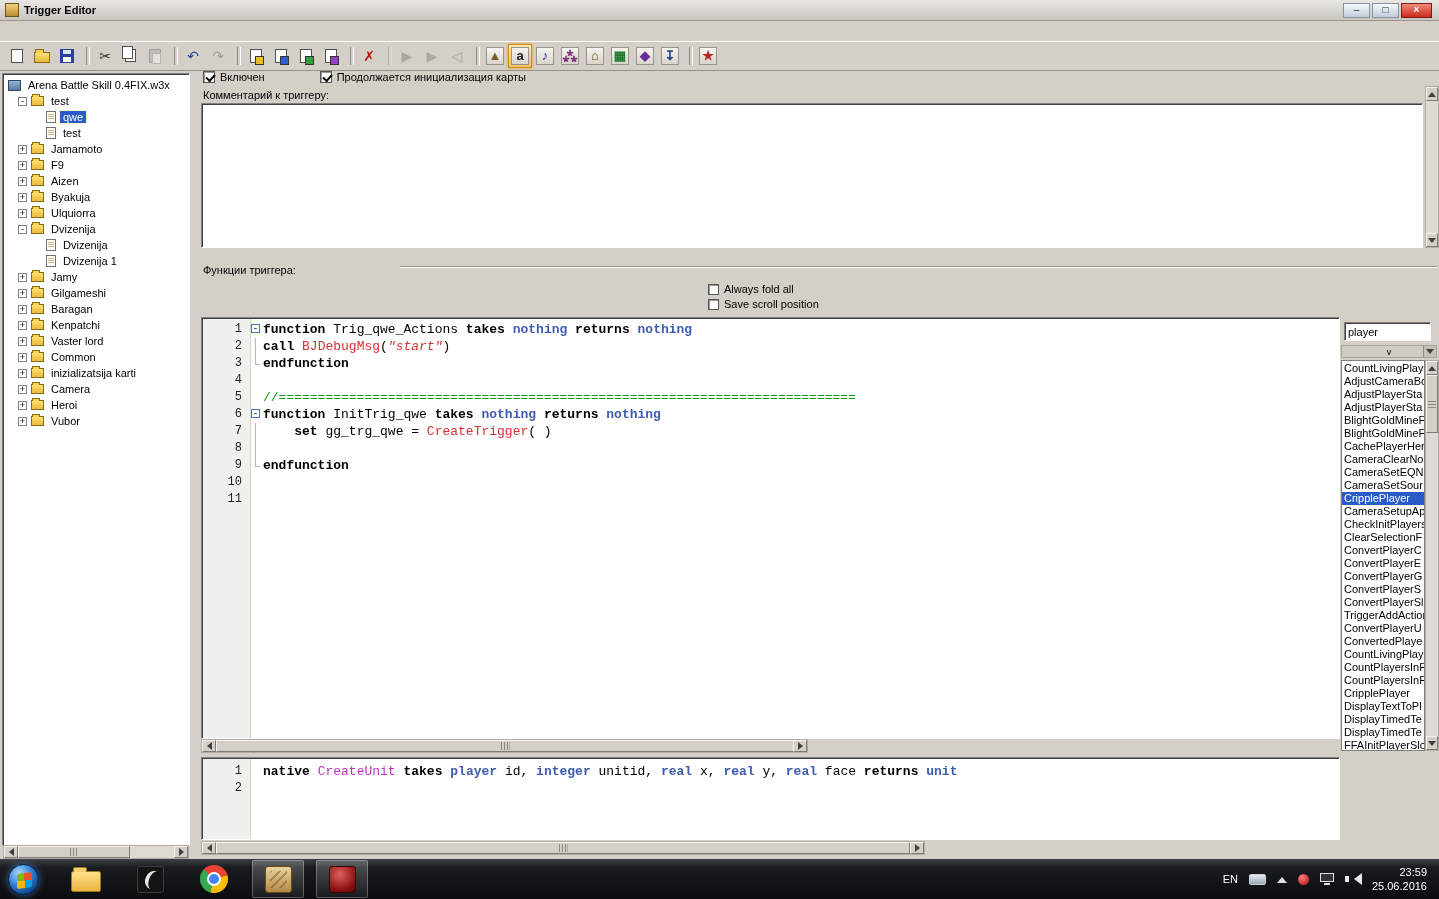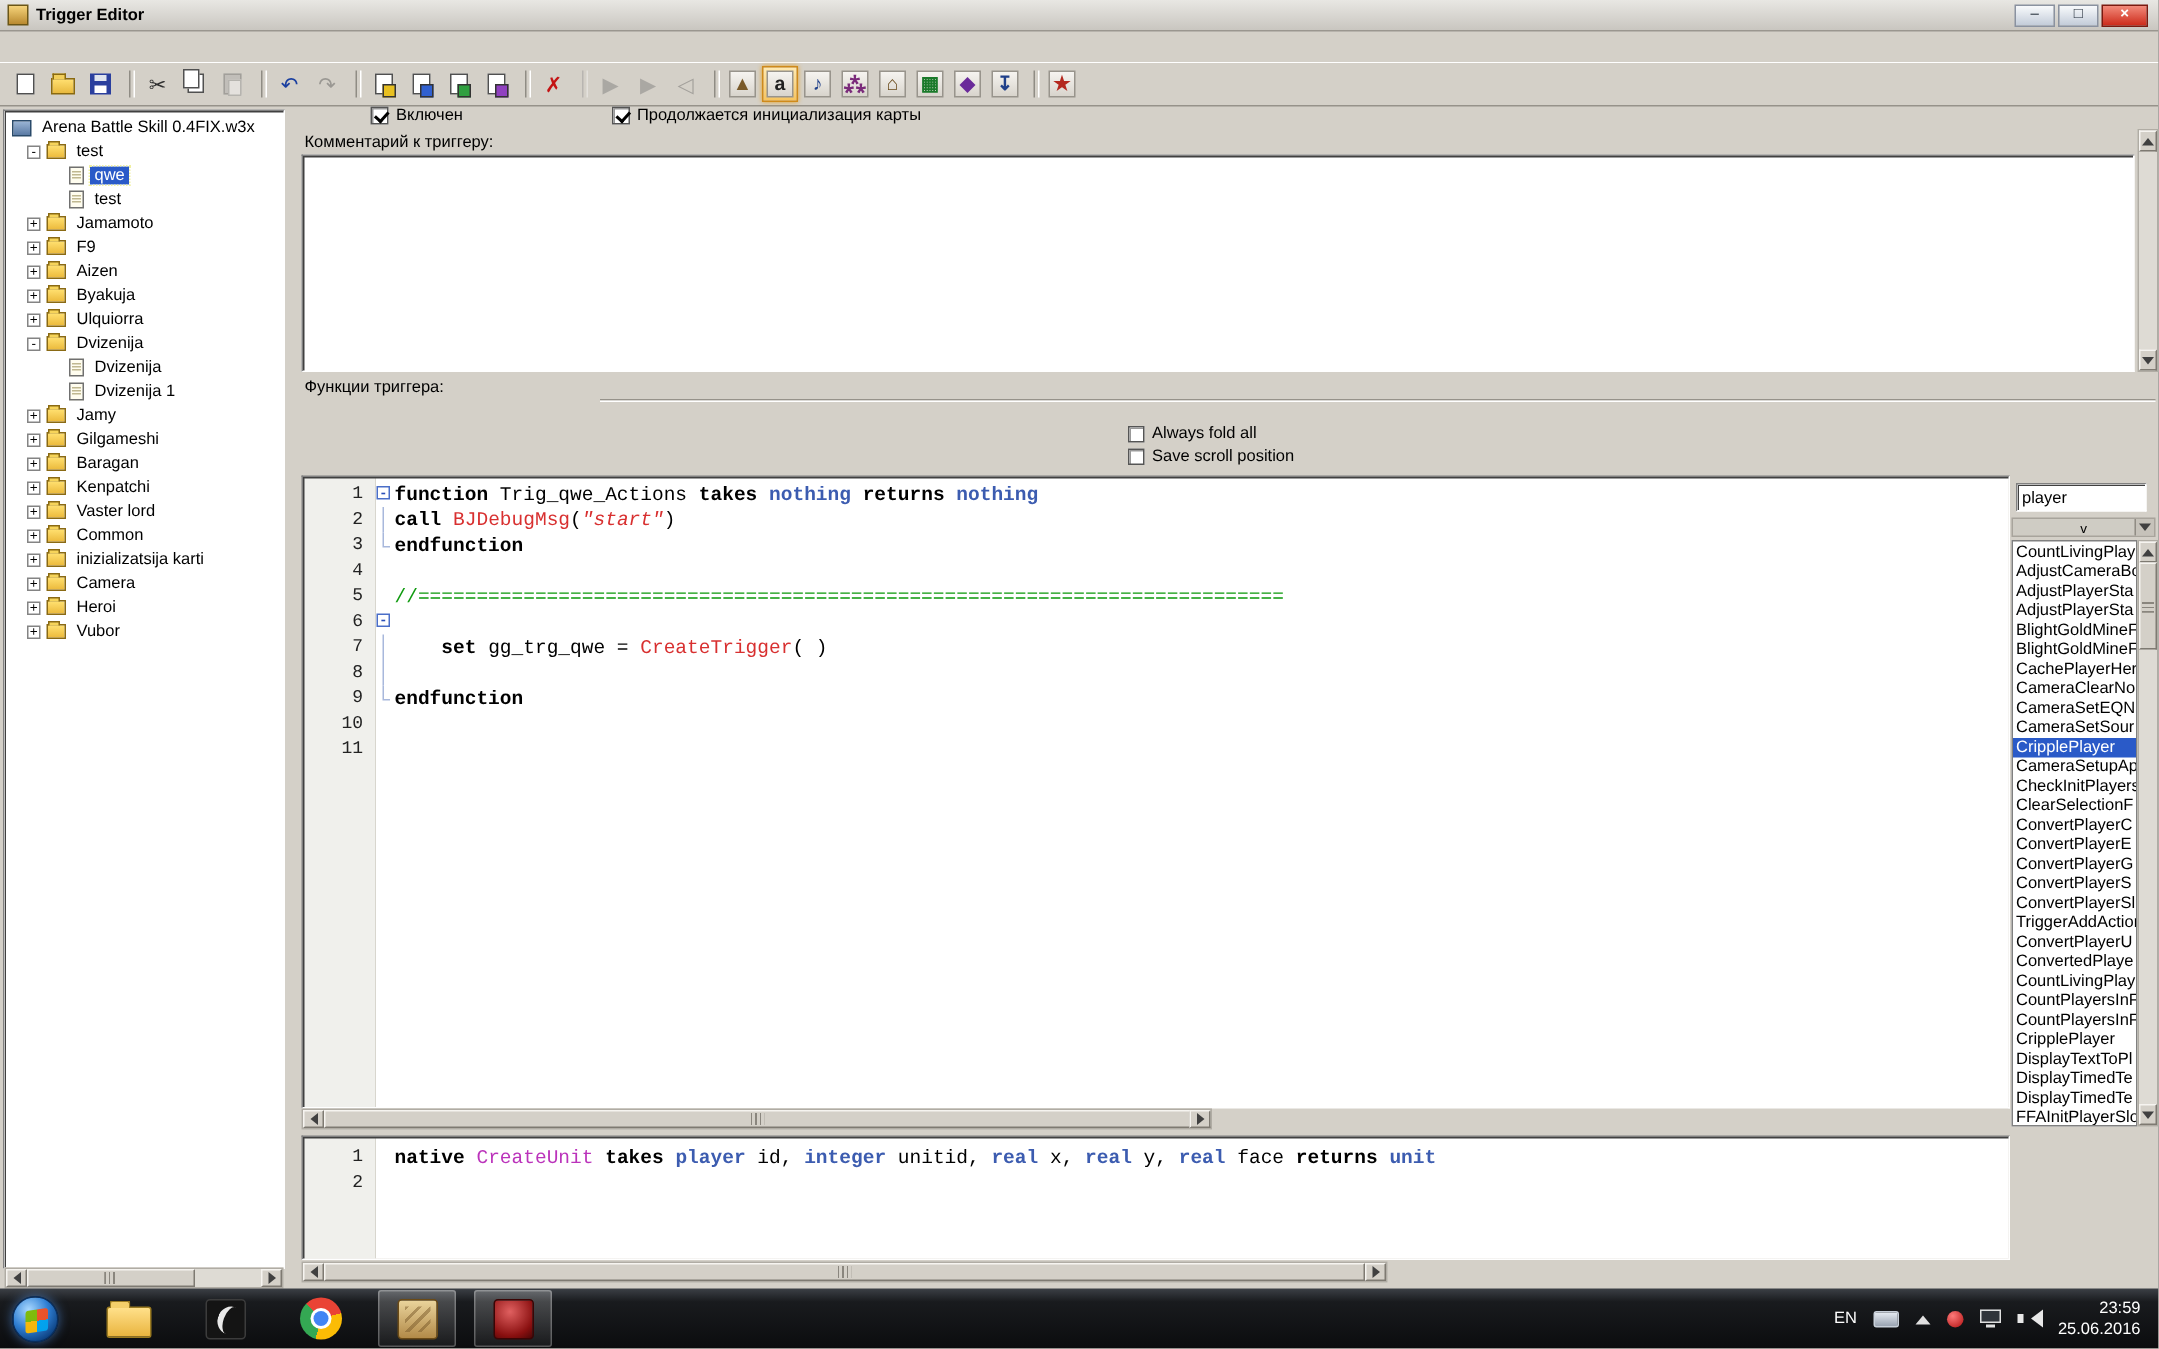--- a/index.html
+++ b/index.html
@@ -49,26 +49,26 @@
   .ico-root{width:13px;height:11px;background:linear-gradient(#9ab4d4,#5a7aa4);border:1px solid #2a4a6a;margin-right:4px;flex:none;}
   .ico-folder-sm{width:13px;height:10px;background:linear-gradient(#ffe070,#ecba3c);border:1px solid #8a6a14;position:relative;margin-right:4px;flex:none;}
   .ico-folder-sm::before{content:"";position:absolute;top:-3px;left:0;width:6px;height:2px;background:#f6d45a;border:1px solid #8a6a14;border-bottom:none;}
   .ico-page-sm{width:10px;height:12px;background:#fffdef;border:1px solid #707070;margin-right:4px;flex:none;position:relative;}
   .ico-page-sm::after{content:"";position:absolute;left:1px;top:2px;width:6px;height:1px;background:#c0b890;box-shadow:0 2px 0 #c0b890,0 4px 0 #c0b890;}
   .tlabel{padding:0 3px;}
   .tlabel.sel{background:#2a5ac8;color:#fff;outline:1px dotted #f0f0a0;}
 
   
   #hdr-checks{position:absolute;left:203px;top:70px;display:flex;gap:55px;align-items:center;height:14px;}
-  .chk{display:flex;align-items:flex-end;gap:5px;margin-left:44px;}
+  .chk{display:flex;align-items:flex-end;gap:5px;}
   .box{width:12px;height:12px;background:#fff;border:1px solid #555;box-shadow:inset 1px 1px 0 #999;position:relative;flex:none;}
   .box.checked::after{content:"";position:absolute;left:2px;top:2px;width:7px;height:4px;border-left:2px solid #000;border-bottom:2px solid #000;transform:rotate(-48deg);}
   #comment-label{position:absolute;left:203px;top:89px;}
   #comment-box{position:absolute;left:201px;top:103px;width:1222px;height:145px;background:#fff;border:1px solid #808080;border-right-color:#fff;border-bottom-color:#fff;box-shadow:inset 1px 1px 0 #404040;}
-  #fn-label{position:absolute;left:203px;top:252px;}
+  #fn-label{position:absolute;left:203px;top:264px;}
   #fn-divider{position:absolute;left:400px;top:266px;width:1037px;height:2px;border-top:1px solid #96928a;border-bottom:1px solid #fff;}
   #btn-row{position:absolute;left:207px;top:284px;display:flex;gap:22px;}
   .pbtn{height:24px;min-width:76px;padding:0 10px;background:#d4d0c8;border:1px solid #404040;box-shadow:inset 1px 1px 0 #fff,inset -1px -1px 0 #8a867e;display:flex;align-items:center;justify-content:center;}
   #fold-checks{position:absolute;left:708px;top:283px;display:flex;flex-direction:column;gap:3px;}
   #fold-checks .box{width:11px;height:11px;}
 
   
   .editor{position:absolute;background:linear-gradient(90deg,#f0f0ec 0 48px,#d8d6ce 48px 49px,#fff 49px);border:1px solid #808080;border-right-color:#fff;border-bottom-color:#fff;box-shadow:inset 1px 1px 0 #404040;overflow:hidden;font-family:"Liberation Mono","DejaVu Sans Mono",monospace;font-size:13px;}
   #editor{left:201px;top:317px;width:1139px;height:422px;padding-top:3px;}
   #editor2{left:201px;top:757px;width:1139px;height:83px;padding-top:5px;}
@@ -496,20 +496,21 @@
 
       <div class="cline">
         <span class="lnum">5</span>
         <span class="foldcol"></span>
         <span class="ctext"><span class="cm">//==========================================================================</span></span>
       </div>
 
       <div class="cline">
         <span class="lnum">6</span>
         <span class="foldcol fs"><i class="fbox">-</i></span>
+        <span class="ctext"><span class="kw">function</span><span class="pl"> InitTrig_qwe </span><span class="kw">takes</span><span class="pl"> </span><span class="ty">nothing</span><span class="pl"> </span><span class="kw">returns</span><span class="pl"> </span><span class="ty">nothing</span></span>
       </div>
 
       <div class="cline">
         <span class="lnum">7</span>
         <span class="foldcol fl"></span>
         <span class="ctext"><span class="pl">    </span><span class="kw">set</span><span class="pl"> gg_trg_qwe = </span><span class="fn">CreateTrigger</span><span class="pl">( )</span></span>
       </div>
 
       <div class="cline">
         <span class="lnum">8</span>

